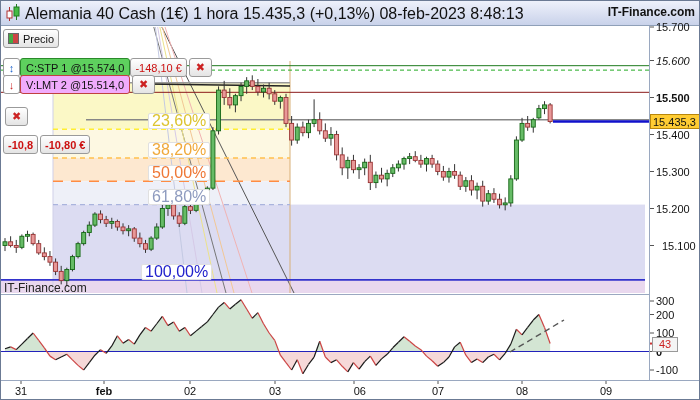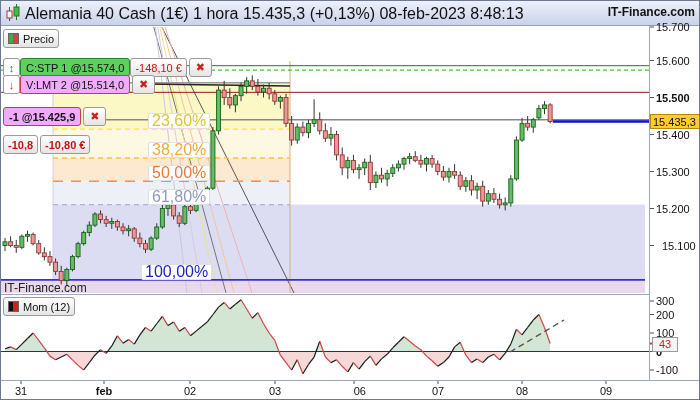--- a/index.html
+++ b/index.html
@@ -438,45 +438,38 @@
     <span class="box xbtn">✖</span>
   </div>
 
   <div class="tag" style="left:2px;top:74px;">
     <span class="arrowbox" style="color:#cc2222;font-weight:bold;">↓</span>
     <span class="obox-red">V:LMT 2 @15.514,0</span>
     <span class="box xbtn">✖</span>
   </div>
 
   <div class="tag" style="left:2px;top:106px;">
-    <span class="obox-red bold">-1 @15.425,9</span>
     <span class="box xbtn">✖</span>
   </div>
 
   <div class="tag" style="left:2px;top:134px;">
     <span class="box red bold">-10,8</span>
     <span class="box red bold" style="margin-left:2px;">-10,80 €</span>
   </div>
 
   <div id="watermark">IT-Finance.com</div>
 
-  <div id="momtagwrap" class="tag">
-    <span class="box">
-        <span class="sq" style="background:linear-gradient(90deg,#111 50%,#cc2222 50%);"></span>
-      <span>Mom (12)</span>
-      </span>
-  </div>
 
   <div id="vaxis-sep"></div>
   <div id="pane-sep"></div>
   <div id="xaxis-sep"></div>
 
   <div id="priceAxis">
       <div class="ptick" style="left: 655px; top: 20px;">15.700</div>
-      <div class="ptick" style="left: 655px; top: 53.5px;">15.600</div>
+      <div class="ptick" style="left: 655px; top: 53.5px; font-style: italic;">15.600</div>
       <div class="ptick" style="left: 655px; top: 90.5px; font-weight: bold;">15.500</div>
       <div class="ptick" style="left: 655px; top: 127.5px;">15.400</div>
       <div class="ptick" style="left: 655px; top: 164.5px;">15.300</div>
       <div class="ptick" style="left: 655px; top: 201.5px;">15.200</div>
       <div class="ptick" style="left: 655px; top: 238.5px; margin-left: 6px;">15.100</div>
       <div class="ptick" style="left: 655px; top: 294px;">300</div>
       <div class="ptick" style="left: 655px; top: 307.5px;">200</div>
       <div class="ptick" style="left: 655px; top: 326px;">100</div>
       <div class="ptick" style="left: 655px; top: 344.5px; font-weight: bold;">0</div>
       <div class="ptick" style="left: 655px; top: 363px;">-100</div>

